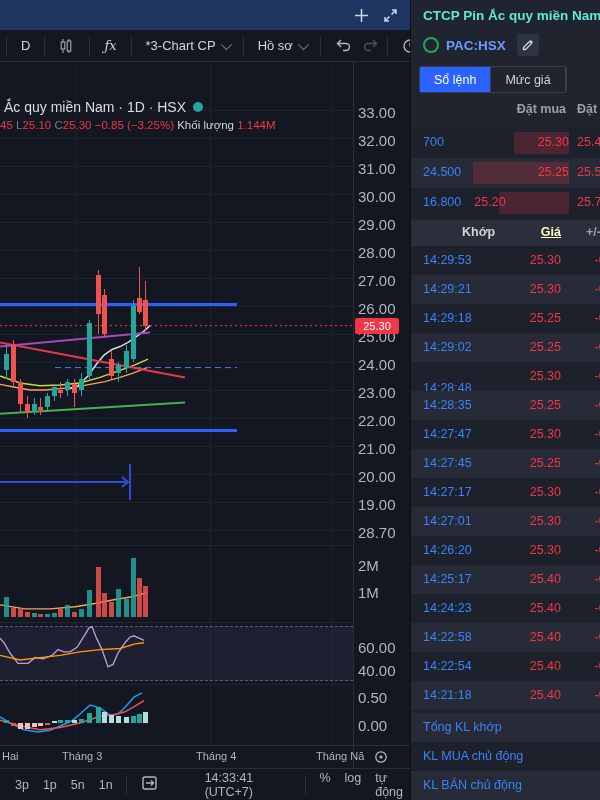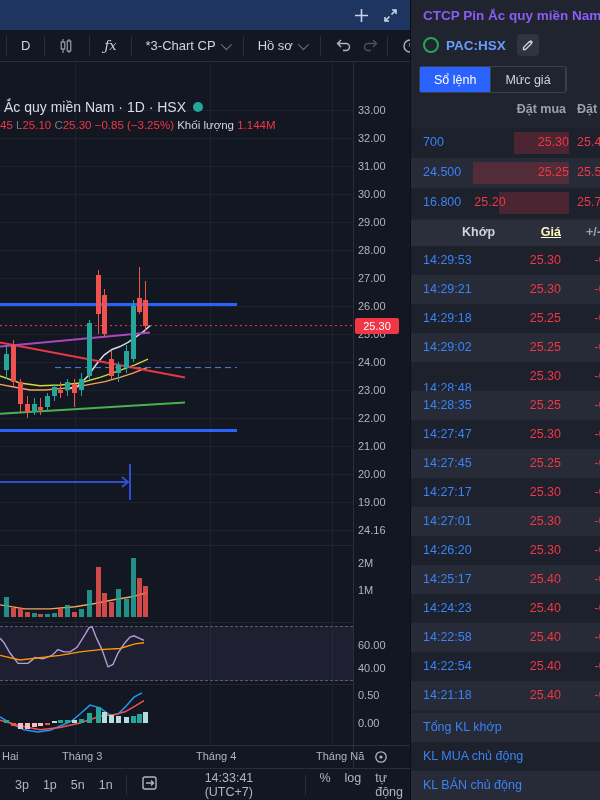--- a/index.html
+++ b/index.html
@@ -11,36 +11,36 @@
   #titlebar svg{display:block;}
   #toolbar{position:absolute;left:0;top:30px;width:410px;height:32px;background:#131722;border-bottom:1px solid #2a2e39;display:flex;align-items:center;color:#d1d4dc;font-size:13px;}
   .tb-sep{width:1px;height:20px;background:#2a2e39;margin:0 6px;flex:none;}
   .tb-item{padding:0 8px;display:flex;align-items:center;gap:5px;white-space:nowrap;cursor:default;}
   .chev{width:8px;height:8px;border-right:1.5px solid #787b86;border-bottom:1.5px solid #787b86;transform:rotate(45deg) translateY(-2px);}
   #canvas{position:absolute;left:0;top:0;width:410px;height:800px;}
   #ovl{position:absolute;left:0;top:0;}
   .hgrid{position:absolute;left:0;height:1px;background:#1c2230;width:353px;}
   .vgrid{position:absolute;top:62px;width:1px;height:683px;background:#1c2230;}
   .axis-border{position:absolute;left:353px;top:62px;width:1px;height:706px;background:#2a2e39;}
-  .tick{position:absolute;left:358px;font-size:11px;color:#b2b5be;}
+  .tick{position:absolute;left:358px;font-size:15px;color:#b2b5be;}
   .candle-b{position:absolute;width:5px;}
   .candle-w{position:absolute;width:1px;}
   .vbar{position:absolute;width:5px;}
   .hbar{position:absolute;width:5px;}
   #legend1{position:absolute;left:4px;top:99px;font-size:14px;color:#d8dce6;display:flex;align-items:center;gap:7px;white-space:nowrap;}
   #legend2{position:absolute;left:0px;top:119px;font-size:11.5px;white-space:nowrap;}
   .rsi-band{position:absolute;left:0;top:626px;width:353px;height:55px;background:rgba(149,117,205,0.09);border-top:1px dashed #5b5772;border-bottom:1px dashed #5b5772;}
   .pane-sep{position:absolute;left:0;width:353px;height:1px;background:#20commit2533;background:#202533;}
   #time-axis{position:absolute;left:0;top:745px;width:410px;height:23px;border-top:1px solid #2a2e39;font-size:11px;color:#b2b5be;}
   .ta-label{position:absolute;top:4px;white-space:nowrap;}
   #bottom-bar{position:absolute;left:0;top:768px;width:410px;height:32px;border-top:1px solid #2a2e39;display:flex;align-items:center;font-size:12.5px;color:#b2b5be;padding-left:8px;}
   .bb-btn{padding:0 7px;cursor:default;}
   
   #right-panel{position:absolute;left:410px;top:0;width:240px;height:800px;background:#20242f;border-left:1px solid #0b0e14;}
-  #rp-title{position:absolute;left:12px;top:8px;font-size:13.5px;font-weight:bold;color:#8b5cf6;white-space:nowrap;}
+  #rp-title{position:absolute;left:12px;top:8px;font-size:13.5px;font-weight:bold;color:#5eead4;white-space:nowrap;}
   #rp-symrow{position:absolute;left:12px;top:34px;display:flex;align-items:center;gap:7px;}
   #rp-sym{color:#6a9bff;font-size:13.5px;font-weight:bold;}
   .logo-ring{width:16px;height:16px;border-radius:50%;border:2.5px solid #23a55a;}
   .edit-btn{width:22px;height:22px;background:#2f3442;border-radius:4px;display:flex;align-items:center;justify-content:center;margin-left:4px;}
   #rp-tabs{position:absolute;left:8px;top:66px;display:flex;height:27px;border:1px solid #3a3f4e;border-radius:3px;overflow:visible;}
   .rp-tab{padding:0 14px;display:flex;align-items:center;font-size:12.5px;color:#d1d4dc;white-space:nowrap;border-right:1px solid #3a3f4e;}
   .rp-tab.active{background:#2962ff;color:#fff;}
   .colhead{position:absolute;top:102px;font-size:12.5px;font-weight:bold;color:#9aa0ab;}
   .rp-row{position:absolute;left:0;width:240px;display:flex;align-items:center;font-size:12.5px;}
   .red{color:#f23645;}
@@ -137,21 +137,21 @@
         <div class="tick" style="top: 384px;">23.00</div>
         <div class="hgrid" style="top: 418px;"></div>
         <div class="tick" style="top: 412px;">22.00</div>
         <div class="hgrid" style="top: 446px;"></div>
         <div class="tick" style="top: 440px;">21.00</div>
         <div class="hgrid" style="top: 474px;"></div>
         <div class="tick" style="top: 468px;">20.00</div>
         <div class="hgrid" style="top: 502px;"></div>
         <div class="tick" style="top: 496px;">19.00</div>
         <div class="hgrid" style="top: 530px;"></div>
-        <div class="tick" style="top: 524px;">24.16</div>
+        <div class="tick" style="top: 524px;">28.70</div>
         <div class="axis-border"></div>
         <div class="pane-sep" style="top: 545px;"></div>
         <div class="pane-sep" style="top: 622px;"></div>
         <div class="pane-sep" style="top: 684px;"></div>
         <div class="rsi-band"></div>
         <div class="tick" style="top: 557px;">2M</div>
         <div class="tick" style="top: 584px;">1M</div>
         <div class="tick" style="top: 639px;">60.00</div>
         <div class="tick" style="top: 662px;">40.00</div>
         <div class="tick" style="top: 689px;">0.50</div>

